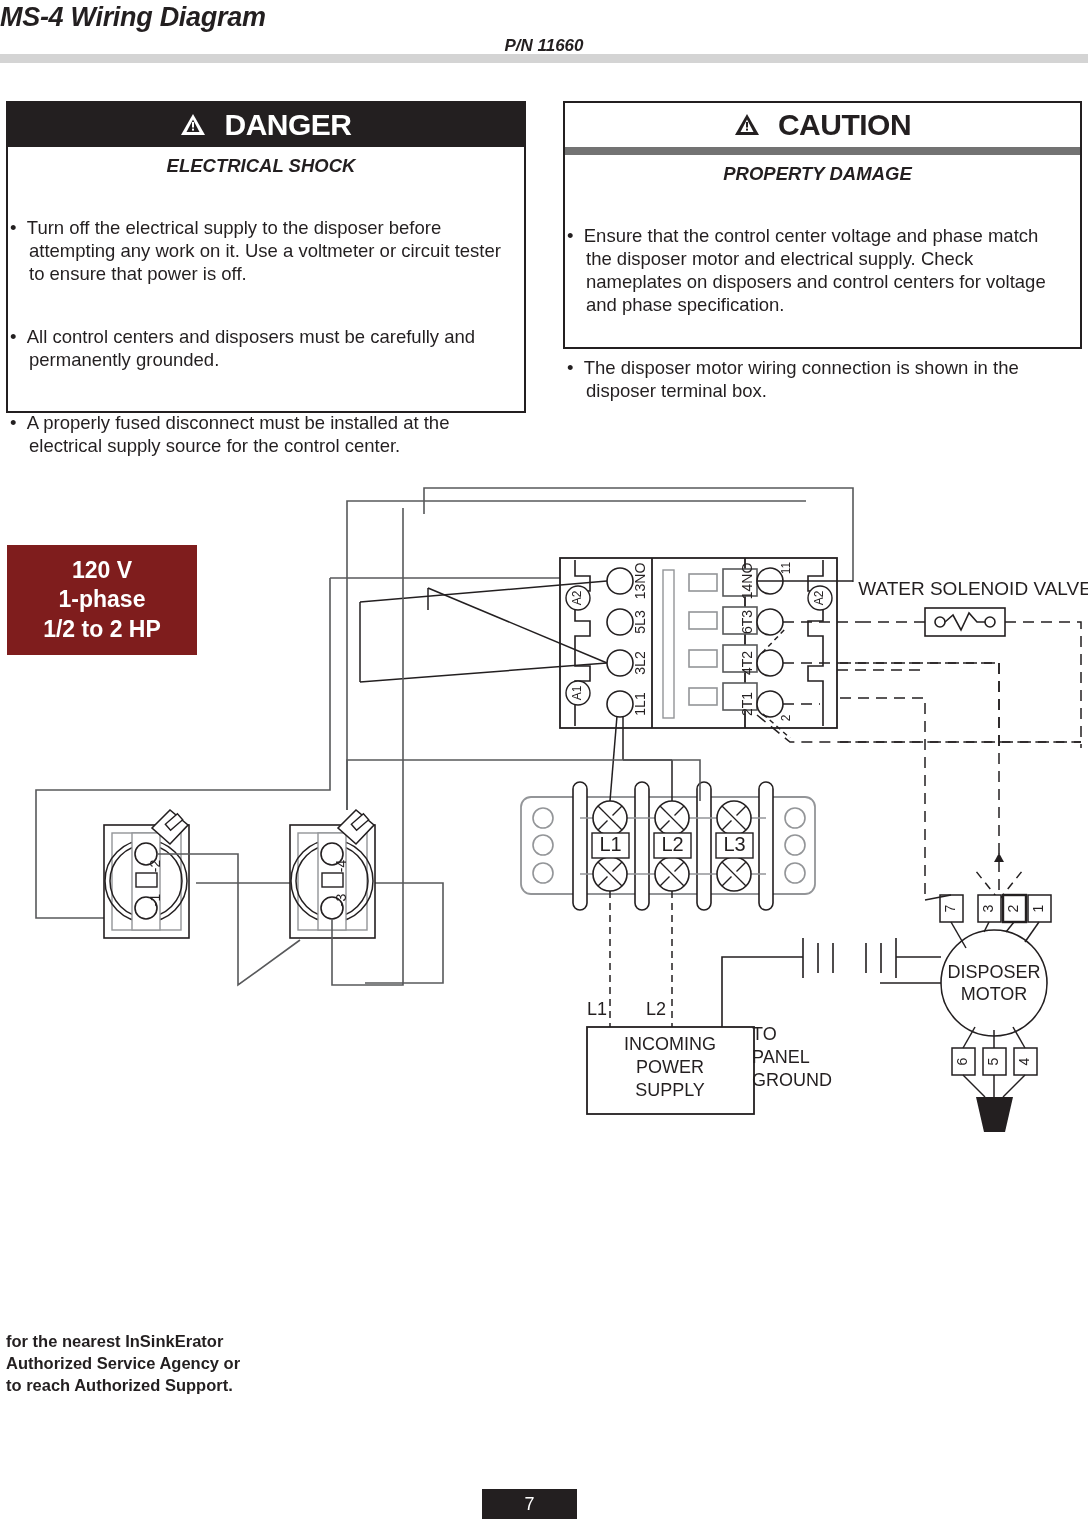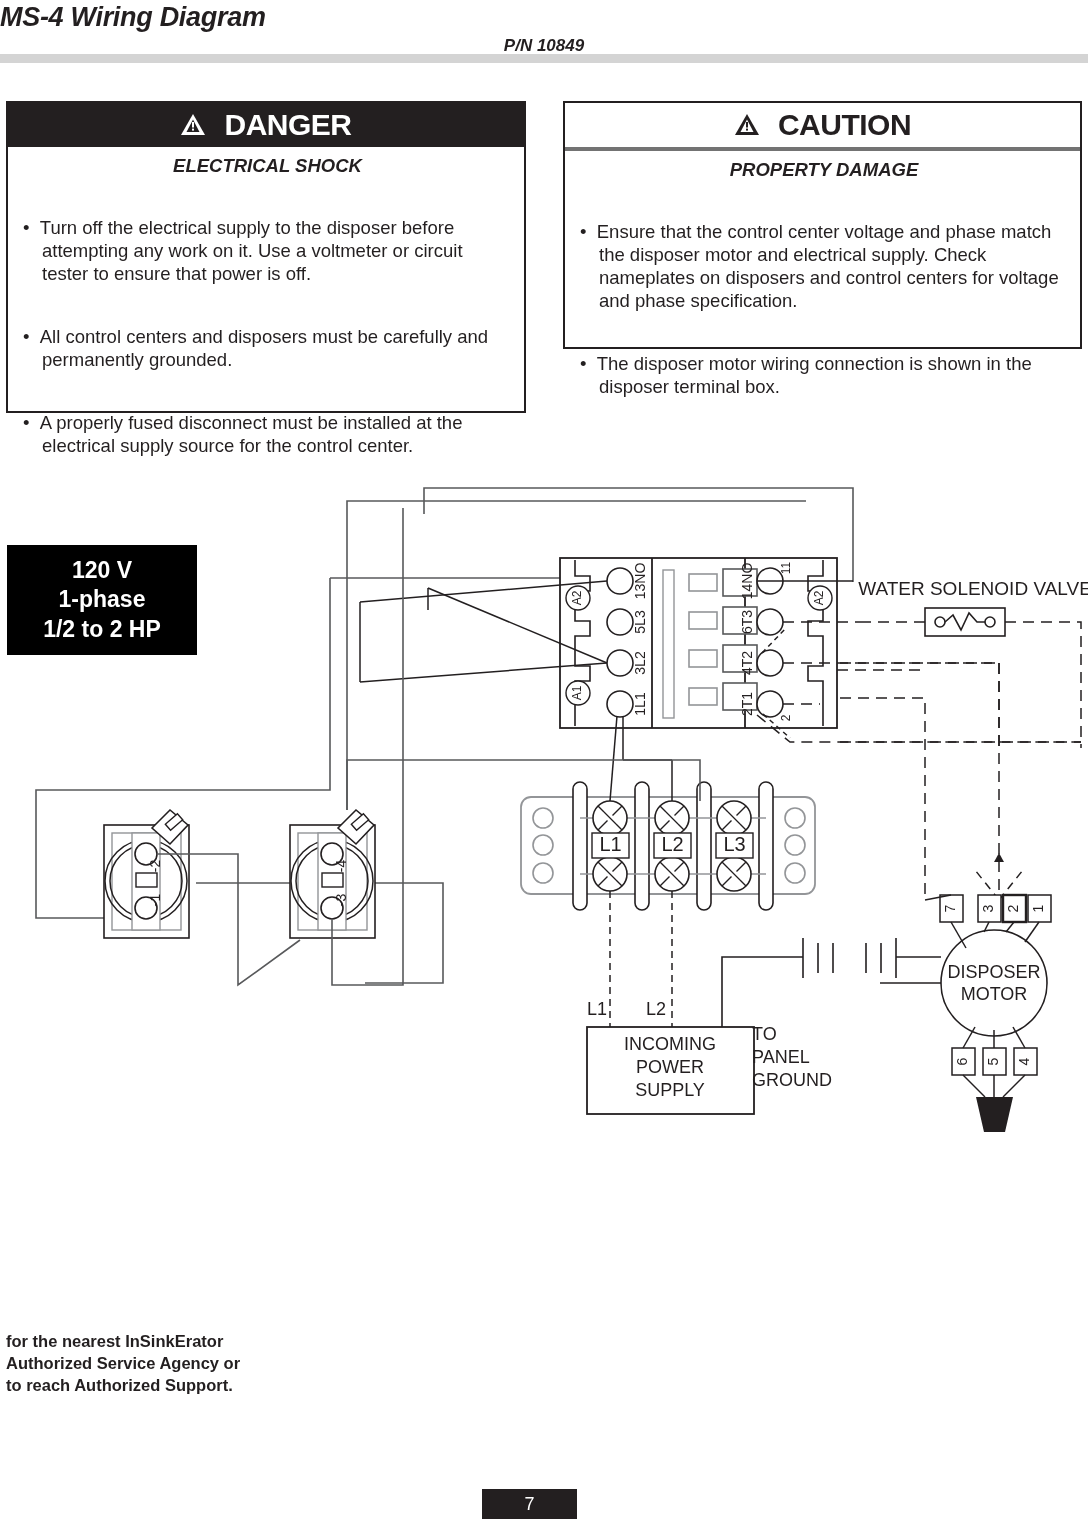--- a/index.html
+++ b/index.html
@@ -20,42 +20,42 @@
   }
   #header-rule{top:54px;left:0;width:1088px;height:9px;background:#d4d4d4;}
 
   
   .alert{border:2px solid #231f20;background:#fff;box-sizing:border-box;}
   .alert-head{
     text-align:center;font-weight:bold;letter-spacing:-0.5px;
     display:flex;align-items:center;justify-content:center;gap:18px;
   }
   .alert-head.dark{background:#231f20;color:#fff;}
-  .alert-head.light{background:#fff;color:#231f20;border-bottom:4px solid #737373;}
-  .alert-body{padding:3px 12px 10px 15px;}
+  .alert-head.light{background:#fff;color:#231f20;border-bottom:8px solid #737373;}
+  .alert-body{padding:3px 12px 10px 2px;}
   .alert-sub{
     text-align:center;font-weight:bold;font-style:italic;font-size:18.5px;
     margin:5px 0 6px 0;
   }
   .alert-body ul{list-style:none;margin:0;padding:0;}
   .alert-body li{
     font-size:18.5px;line-height:1.24;margin-bottom:9px;
     padding-left:19px;text-indent:-19px;margin-top:40px;
   }
   .alert-body li:before{content:"\2022\00a0\00a0";}
   .warn-tri{display:inline-block;position:relative;top:1px;}
 
   #danger-box{left:6px;top:101px;width:520px;height:312px;}
   #danger-box .alert-head{height:44px;font-size:30px;}
   #caution-box{left:563px;top:101px;width:519px;height:248px;}
   #caution-box .alert-head{height:44px;font-size:30px;}
 
   
   #voltage-badge{
-    left:7px;top:545px;width:190px;height:110px;background:#000000;color:#fff;
+    left:7px;top:545px;width:190px;height:110px;background:#7f1d1d;color:#fff;
     display:flex;flex-direction:column;align-items:center;justify-content:center;
     font-size:23px;font-weight:bold;line-height:1.28;text-align:center;
   }
 
   
   #diagram{left:0;top:470px;width:1088px;height:700px;}
 
   
   #footer-note{
     left:6px;top:1331px;width:430px;
@@ -63,21 +63,21 @@
   }
   #page-number{
     left:482px;top:1489px;width:95px;height:30px;background:#231f20;color:#fff;
     display:flex;align-items:center;justify-content:center;font-size:18px;
   }
 </style>
 </head>
 <body>
 
 <div class="abs" id="page-title">MS-4 Wiring Diagram</div>
-<div class="abs" id="page-subtitle">P/N 10849</div>
+<div class="abs" id="page-subtitle">P/N 11660</div>
 <div class="abs" id="header-rule"></div>
 
 <div class="abs alert" id="danger-box">
   <div class="alert-head dark">
     <span class="warn-tri">
       <svg width="26" height="23" viewBox="0 0 26 23" aria-hidden="true">
         <path d="M13 1 L25 22 L1 22 Z" fill="#fff"></path>
         <path d="M13 6.5 L19.5 19 L6.5 19 Z" fill="#231f20"></path>
         <rect x="12" y="9" width="2" height="5.5" fill="#fff"></rect>
         <rect x="12" y="15.6" width="2" height="2" fill="#fff"></rect>

